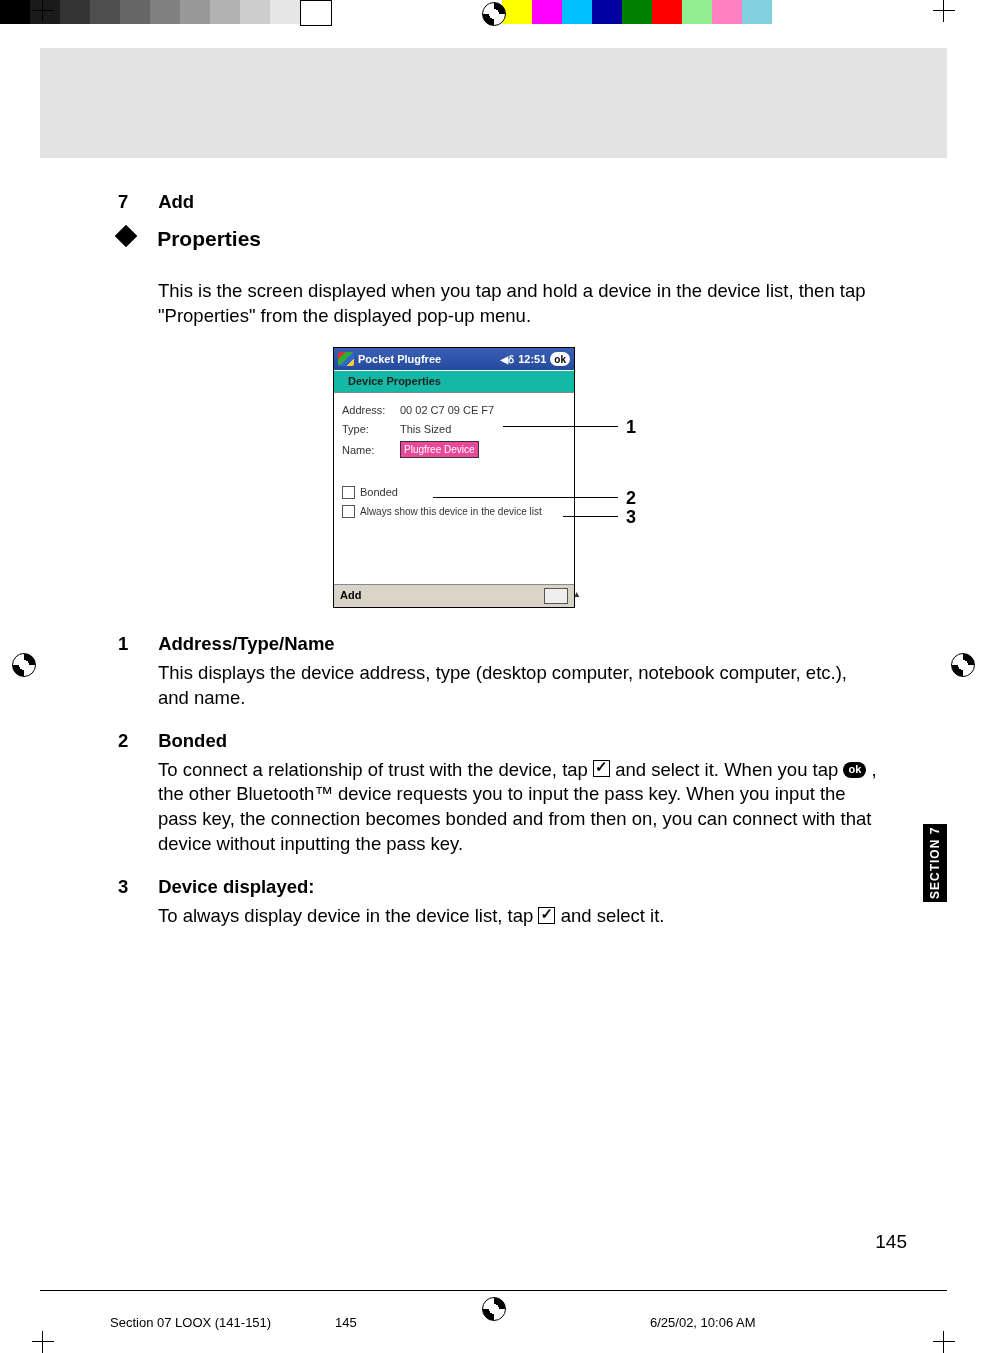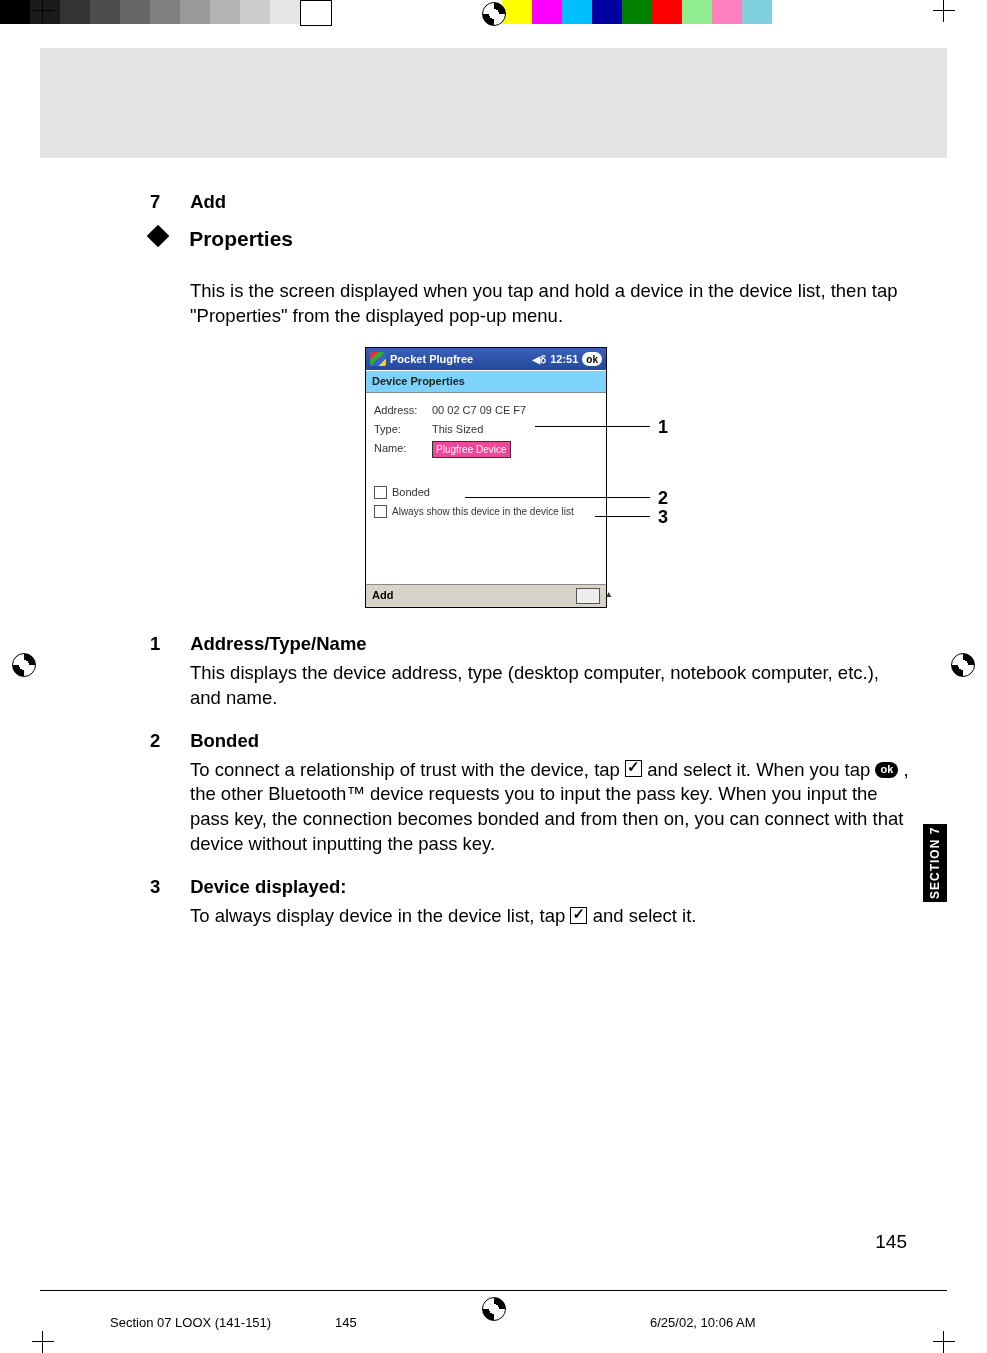--- a/index.html
+++ b/index.html
@@ -35,21 +35,21 @@
     position: absolute;
     left: 40px;
     right: 40px;
     top: 48px;
     height: 110px;
     background: #e3e3e3;
   }
   .content {
     position: absolute;
     top: 190px;
-    left: 150px;
+    left: 118px;
     width: 760px;
     font-size: 18.5px;
     line-height: 1.35;
   }
   .item-num {
     display: inline-block;
     width: 35px;
     font-weight: bold;
   }
   .item-head { font-weight: bold; }
@@ -135,32 +135,32 @@
   .shot-titlebar .okbtn {
     background: #fff; color: #000;
     border-radius: 9px;
     font-size: 10px;
     padding: 0 4px;
     height: 14px;
     display: flex; align-items: center;
     font-weight: bold;
   }
   .shot-subbar {
-    background: #7dd3fc;
+    background: #14b8a6;
     border-top: 1px solid #fff;
     border-bottom: 1px solid #888;
-    padding: 3px 6px;
+    padding: 3px 14px;
     font-weight: bold;
     color: #222;
   }
   .shot-body {
     padding: 6px 8px 60px 8px;
     color: #333;
   }
-  .shot-row { display: flex; align-items: flex-start; margin: 4px 0; }
+  .shot-row { display: flex; align-items: flex-end; margin: 4px 0; }
   .shot-label { width: 58px; }
   .shot-input {
     border: 1px solid #333;
     background: #ec4899;
     color: #fff;
     padding: 1px 3px;
     font-size: 10px;
   }
   .shot-check {
     display: flex; align-items: center; gap: 5px;

